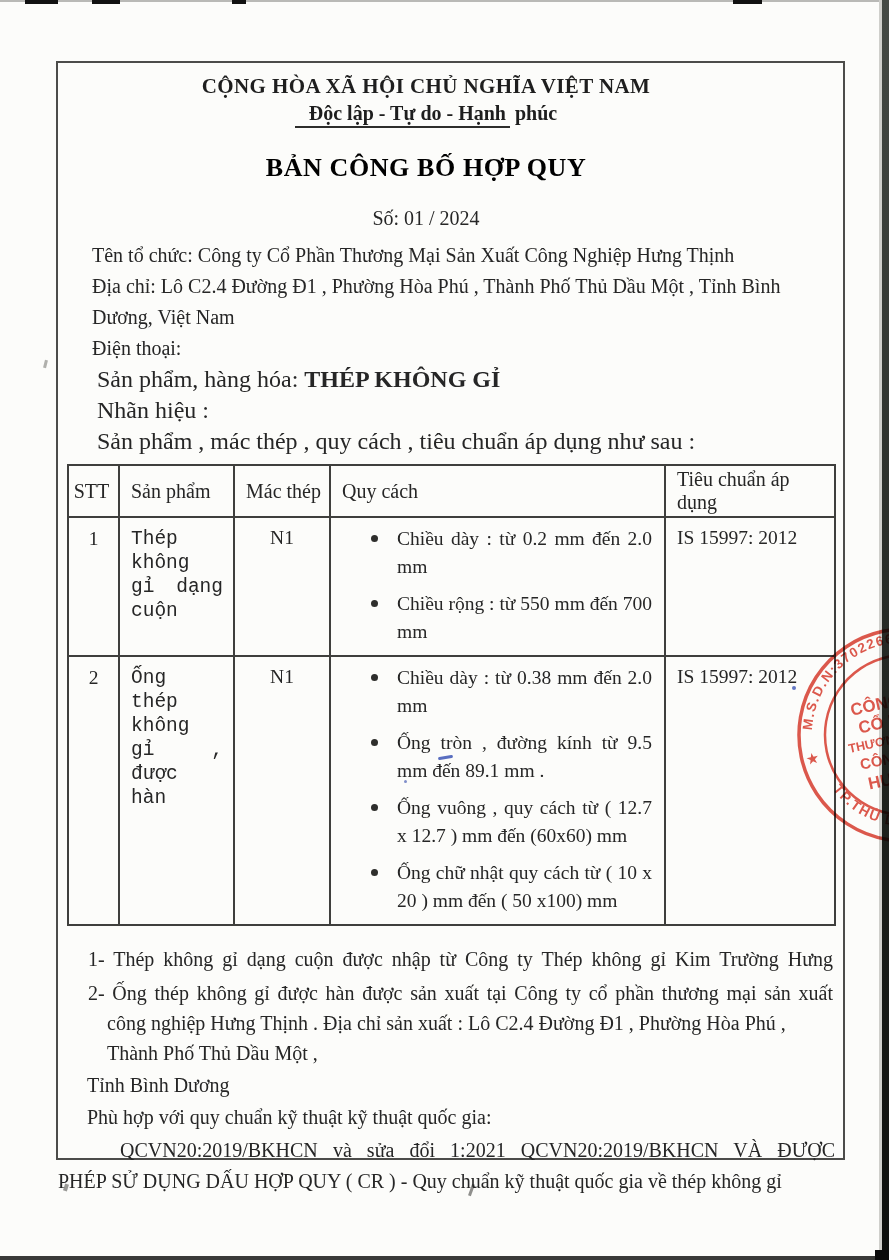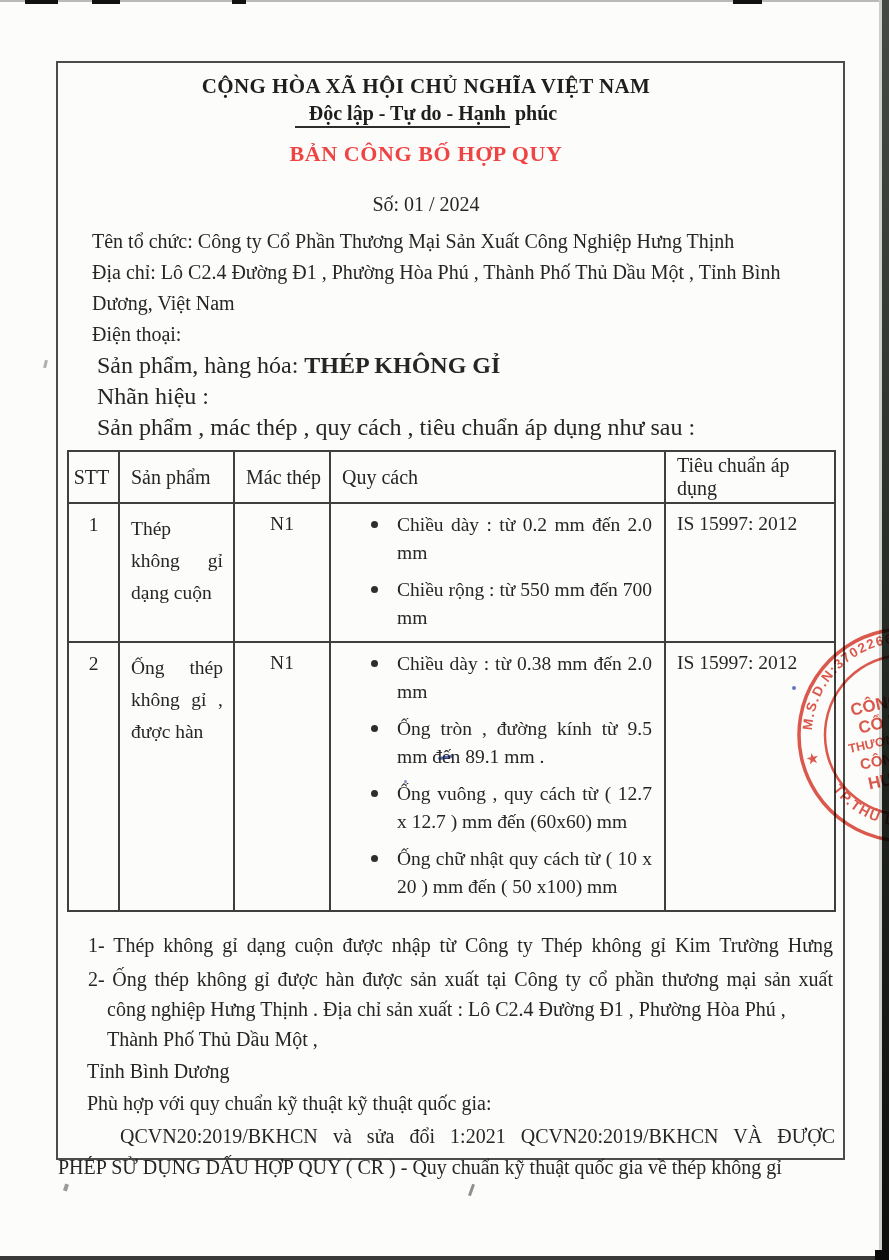--- a/index.html
+++ b/index.html
@@ -27,37 +27,37 @@
   
   .frame{
     position:absolute;left:56px;top:61px;width:785px;height:1095px;
     border:2px solid #4c4c4a;background:transparent;
   }
   
   .hdr{padding-top:11px;padding-right:77px;text-align:center;padding-left:28px;}
   .nat{font-size:21px;font-weight:bold;letter-spacing:.4px;line-height:24px;color:#1e1e1e;}
   .motto{font-size:20px;font-weight:bold;line-height:26px;margin-top:2px;color:#1e1e1e;}
   .motto .u{border-bottom:2px solid #2d2d2b;padding:0 4px 2px 14px;}
-  .title{font-size:22px;font-weight:bold;letter-spacing:.6px;line-height:30px;margin-top:13px;color:#ef4444;}
+  .title{font-size:26px;font-weight:bold;letter-spacing:.6px;line-height:30px;margin-top:27px;color:#000000;}
   .docnum{font-size:20px;line-height:26px;margin-top:22px;}
 
   
   .para{font-size:20px;line-height:31px;margin:0 8px 0 34px;}
   .para.first{margin-top:9px;}
   .para2{font-size:24px;line-height:31px;margin:0 8px 0 39px;}
   .bold{font-weight:bold;}
 
   
   table.spec{border-collapse:collapse;margin:7px 0 0 9px;width:767px;table-layout:fixed;
     font-size:19.5px;}
   table.spec th,table.spec td{border:2px solid #3f3f3d;font-weight:normal;}
   table.spec th{height:40px;text-align:left;padding:2px 6px 2px 11px;vertical-align:middle;font-size:20px;}
   table.spec th.c-stt{text-align:center;padding-left:2px;}
   td.c-stt{text-align:center;vertical-align:top;padding-top:10px;}
-  td.c-sp{vertical-align:top;padding:9px 10px 8px 11px;text-align:justify;line-height:32px;}
+  td.c-sp{vertical-align:top;padding:9px 10px 8px 11px;text-align:justify;line-height:24px;font-family:Liberation Mono, monospace;}
   td.c-mt{text-align:center;vertical-align:top;padding-top:9px;}
   td.c-qc{vertical-align:top;padding:7px 12px 0 38px;}
   td.c-tc{vertical-align:top;padding:9px 6px 0 11px;}
   td.r1{height:92px;} td.r2{height:235px;}
   ul.blist{list-style:none;margin:0;padding:0;}
   ul.blist li{position:relative;padding-left:28px;margin-bottom:9px;text-align:justify;line-height:28px;}
   ul.blist li .dot{position:absolute;left:2px;top:10px;width:7px;height:7px;border-radius:50%;background:#2e2e2c;}
 
   
   .notes{margin-top:18px;font-size:20px;line-height:30px;}

